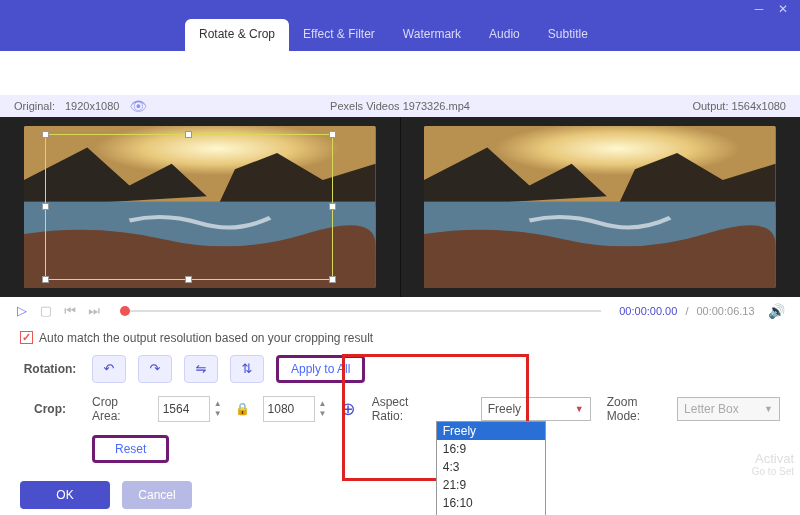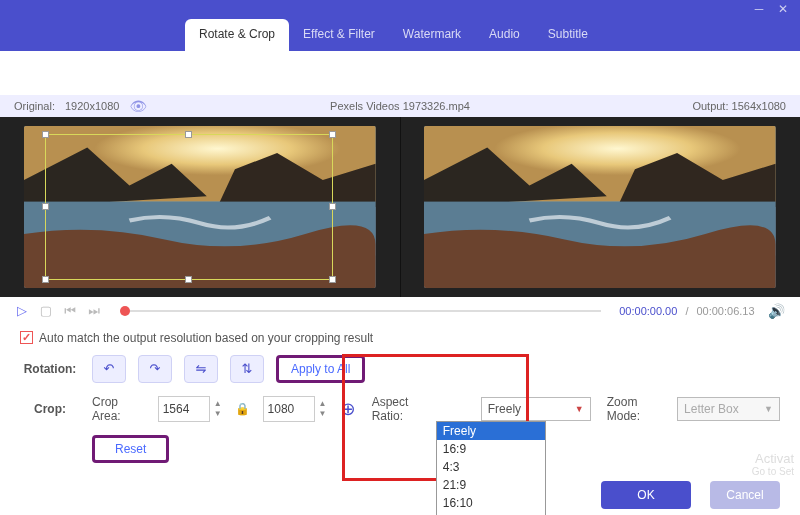--- a/index.html
+++ b/index.html
@@ -58,21 +58,21 @@
   .selbox.dis { color:#aaa;background:#f7f7f7; }
   .selarrow{margin-left:auto;color:#c44;font-size:9px;}
   .selarrow.gray{color:#aaa;}
 
   .dropdown { position:absolute; left:0; top:24px; width:110px; background:#fff; border:1px solid #999; z-index:10; font-size:12px; }
   .dropdown .opt { padding:2px 6px; cursor:pointer; color:#333; }
   .dropdown .opt.sel { background:#2a6fd6;color:#fff; }
 
   .redframe { position:absolute; border:3px solid #d22; left:342px; top:354px; width:187px; height:127px; pointer-events:none; }
 
-  .footer { margin-top:auto; height:44px; display:flex;justify-content:flex-end;align-items:center;gap:19px;padding:0 20px; }
+  .footer { margin-top:auto; height:44px; display:flex;align-items:center;gap:12px;padding:0 20px; }
   .okbtn { width:90px;height:28px;border:none;border-radius:4px;background:#4a4fcc;color:#fff;font-size:12px;cursor:pointer;}
   .cancelbtn { width:70px;height:28px;border:none;border-radius:4px;background:#b8bae6;color:#fff;font-size:12px;cursor:pointer;}
 
   .watermark { position:absolute; right:6px; bottom:38px; color:#ddd; font-size:13px; pointer-events:none; line-height:1.1; text-align:right;}
 </style>
 </head>
 <body>
 
 <div class="window">
 

